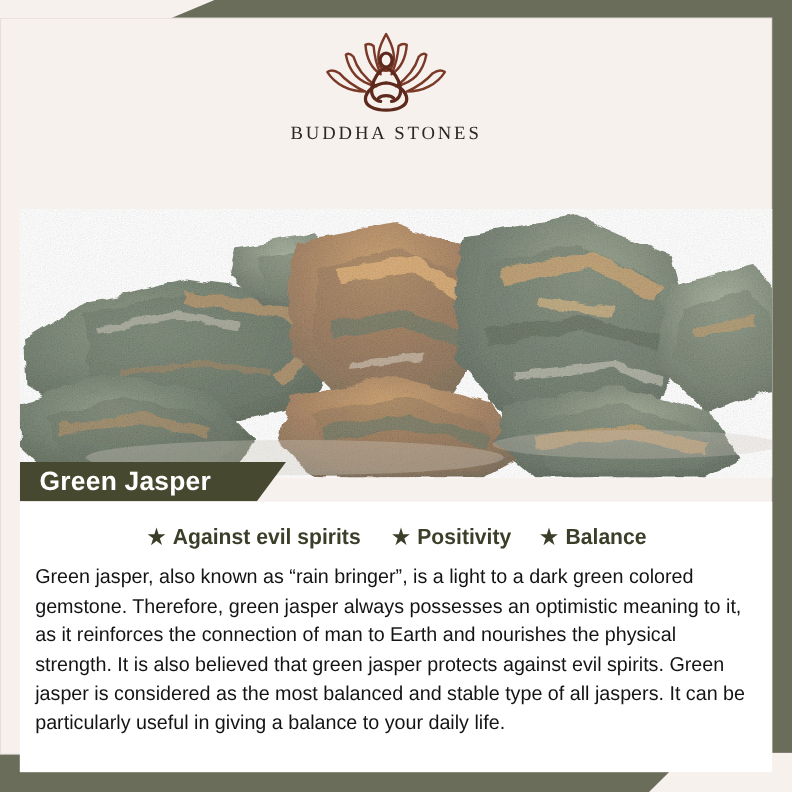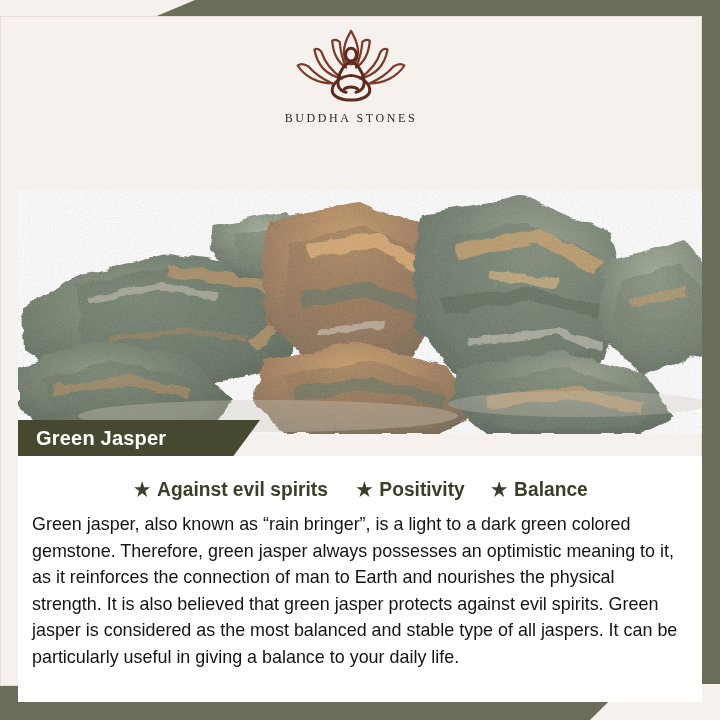--- a/index.html
+++ b/index.html
@@ -62,21 +62,21 @@
     top: 8px;
     left: 0; right: 0;
     display: flex;
     flex-direction: column;
     align-items: center;
   }
   .logo-mark { width: 150px; height: 84px; display:block; }
   .logo-word {
     margin-top: 3px;
     font-family: "Liberation Serif", serif;
-    font-size: 12px;
+    font-size: 17px;
     letter-spacing: 2.6px;
     color: #2b2723;
     font-weight: 400;
   }
 
   
   .title-plaque {
     position: absolute;
     top: 126px;
     left: 152px;
@@ -118,21 +118,21 @@
     width: 242px;
     height: 36px;
     background: #46492f;
     clip-path: polygon(0 0, 100% 0, 89% 100%, 0 100%);
     display: flex;
     align-items: center;
   }
   .ribbon-label {
     color: #ffffff;
     font-weight: 700;
-    font-size: 20px;
+    font-size: 24px;
     margin-left: 18px;
     letter-spacing: 0.2px;
     font-family: "Liberation Sans", sans-serif;
   }
 
   
   .content {
     position: absolute;
     top: 440px;
     left: 18px;

